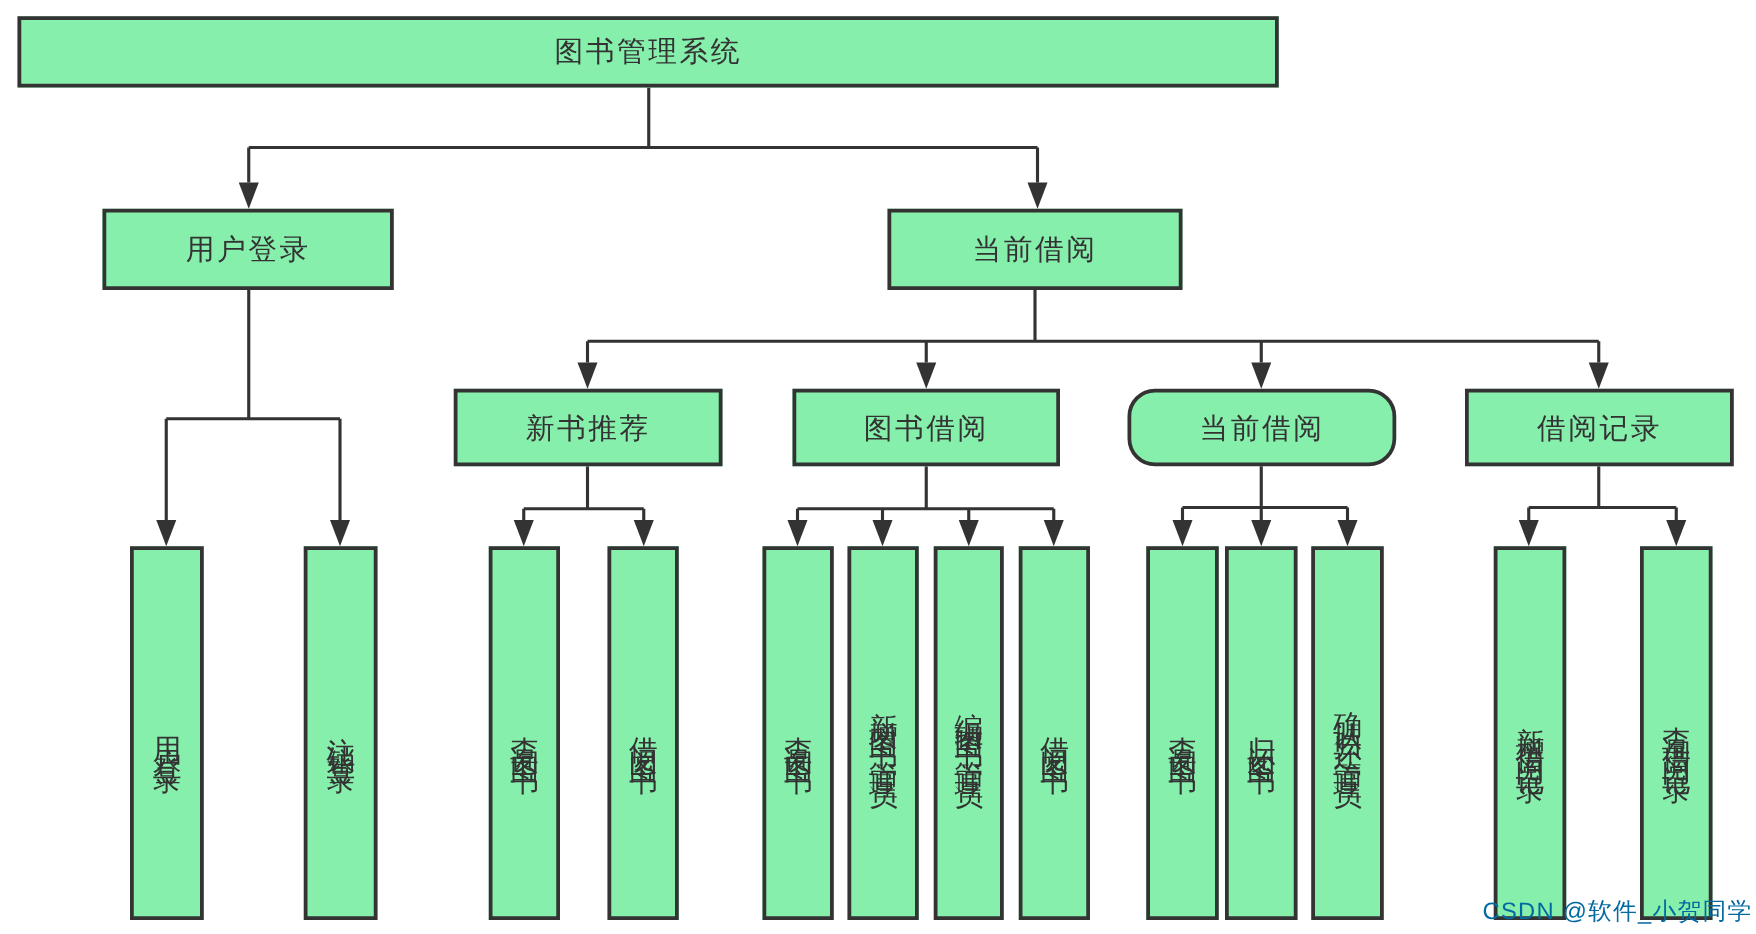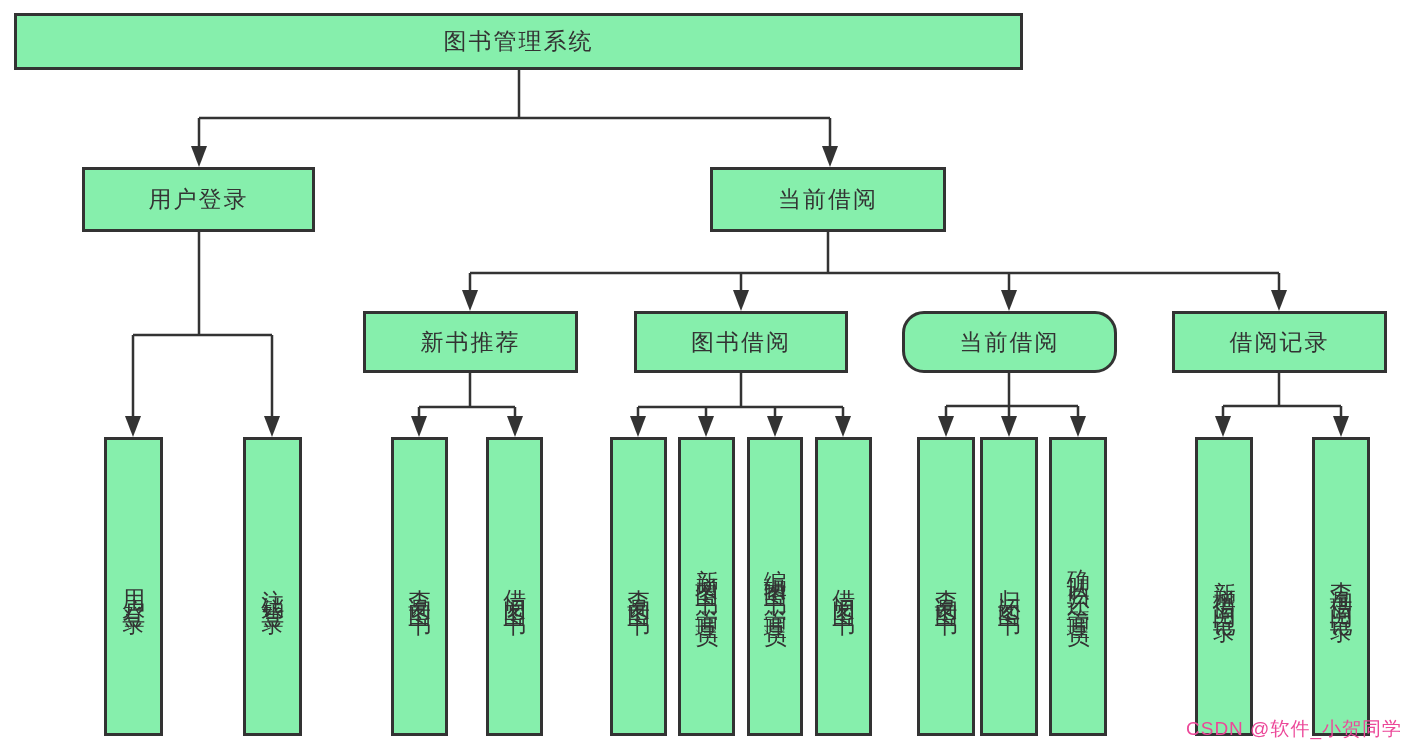--- a/index.html
+++ b/index.html
@@ -35,21 +35,21 @@
     text-orientation:mixed;
     letter-spacing:8px;
     font-size:23px;
     line-height:1.1;
     white-space:nowrap;
   }
   #watermark{
     position:absolute;
     left:1186px;top:716px;
     font-size:19px;
-    color:#ec4899;
+    color:#0369a1;
     z-index:5;
     white-space:nowrap;
     letter-spacing:1px;
   }
 </style>
 </head>
 <body>
 
 <div id="canvas">
 

